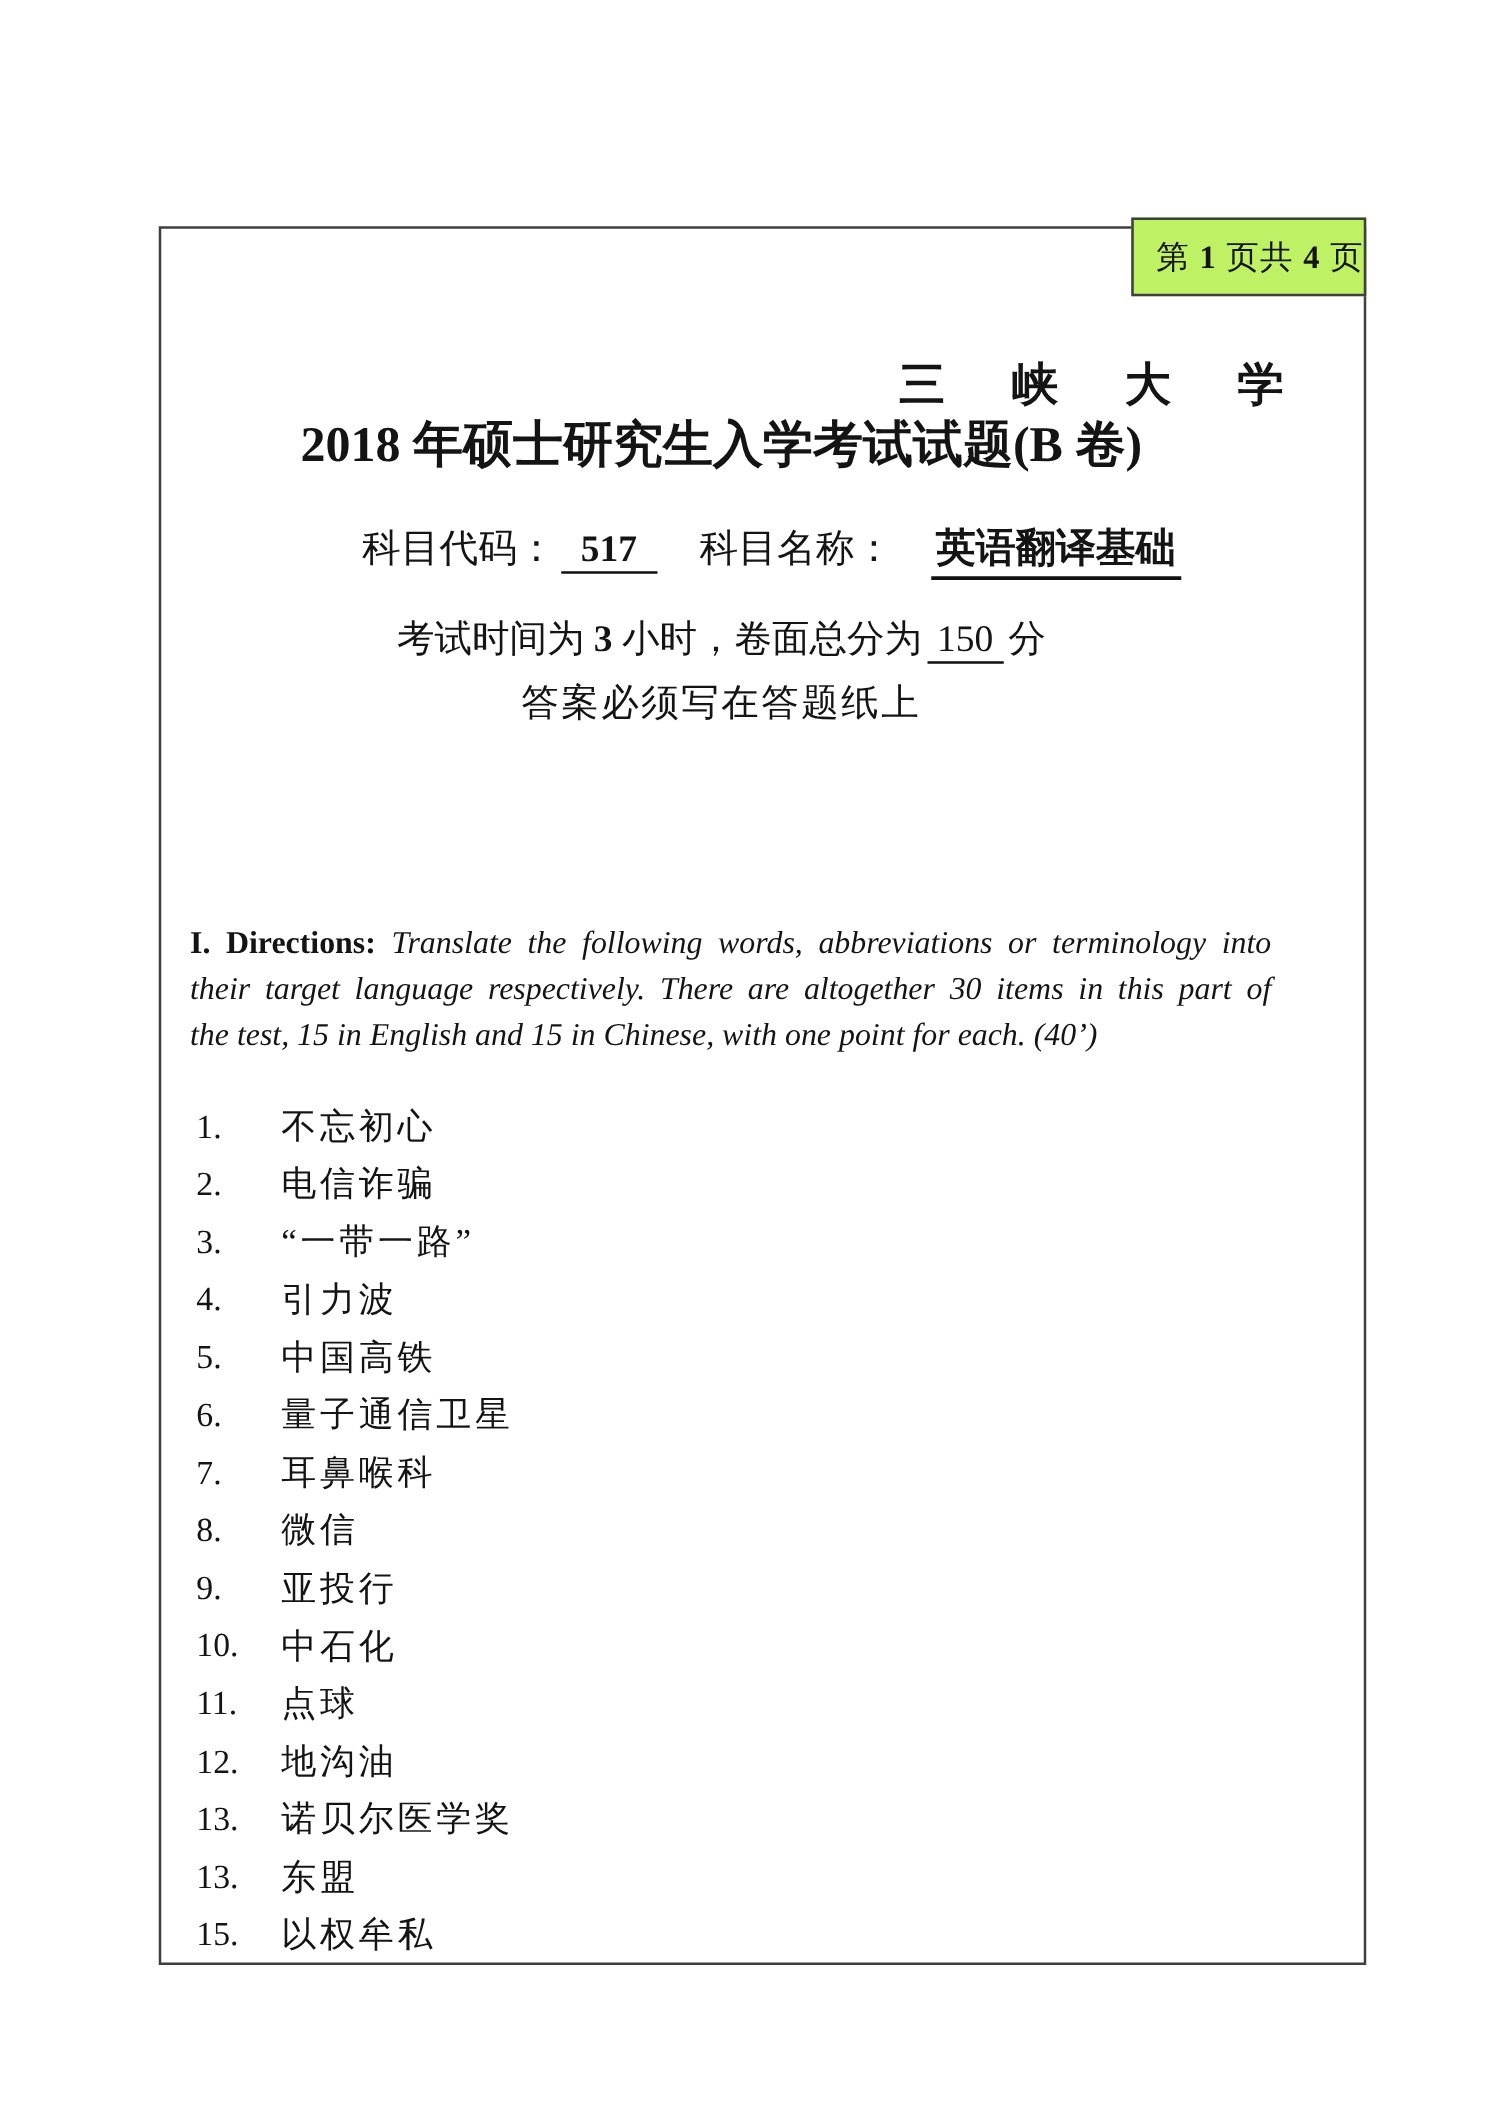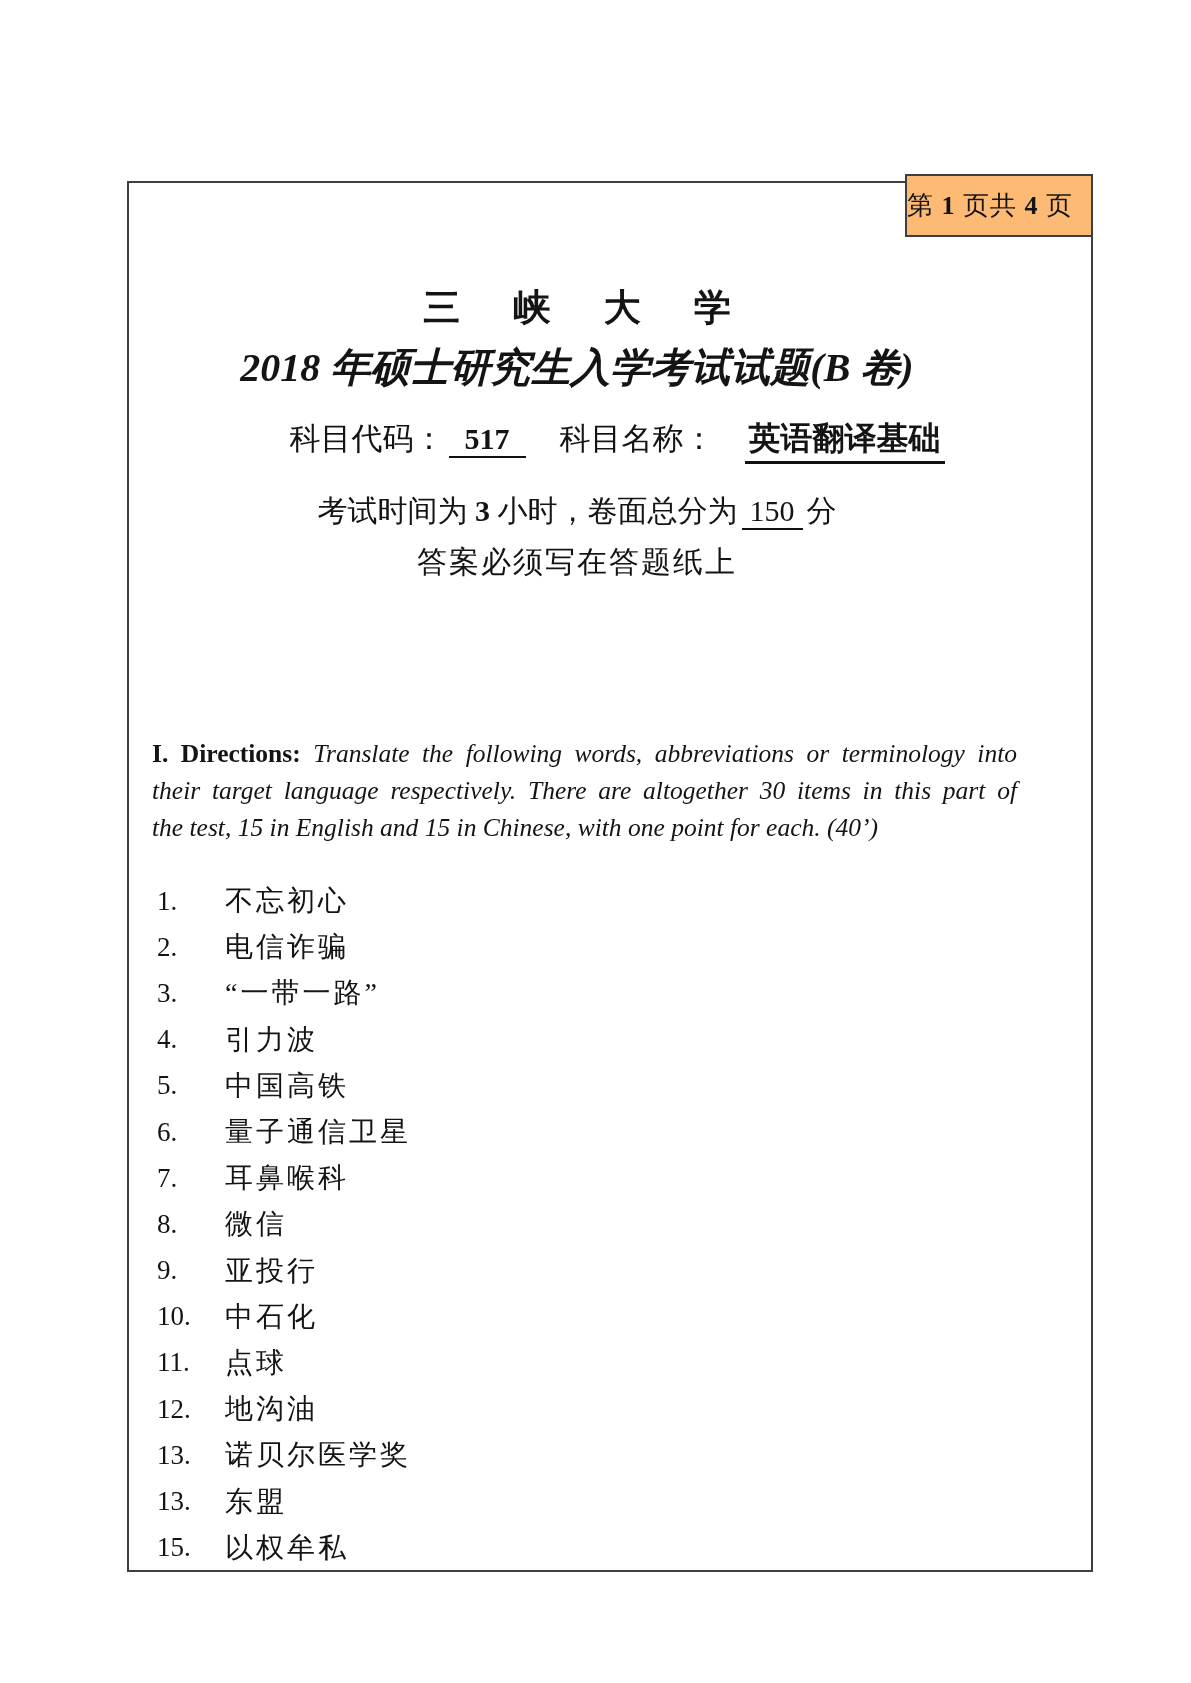--- a/index.html
+++ b/index.html
@@ -29,48 +29,48 @@
   }
   
   .pagenum-box {
     position: absolute;
     left: 905px;
     top: 174px;
     width: 188px;
     height: 63px;
     box-sizing: border-box;
     border: 2px solid #3f3f3f;
-    background: #fdba74;
+    background: #bef264;
     display: flex;
     align-items: center;
-    justify-content: flex-start;
+    justify-content: flex-end;
     font-size: 26px;
     letter-spacing: 1px;
     z-index: 2;
   }
   .pagenum-box b { font-weight: bold; }
 
   .center-zone {
     position: absolute;
     left: 127px;
     width: 900px;
     text-align: center;
     white-space: nowrap;
   }
   .university {
     top: 283px;
     font-size: 37px;
     font-weight: bold;
     word-spacing: 44px;
+    text-align: right;
   }
   .exam-title {
-    top: 340px;
+    top: 328px;
     font-size: 40px;
     font-weight: bold;
-    font-style: italic;
   }
   .subject-line {
     top: 417px;
     font-size: 31px;
     padding-left: 40px;
   }
   .subject-code {
     display: inline-block;
     border-bottom: 2px solid #111;
     padding: 0 16px;

